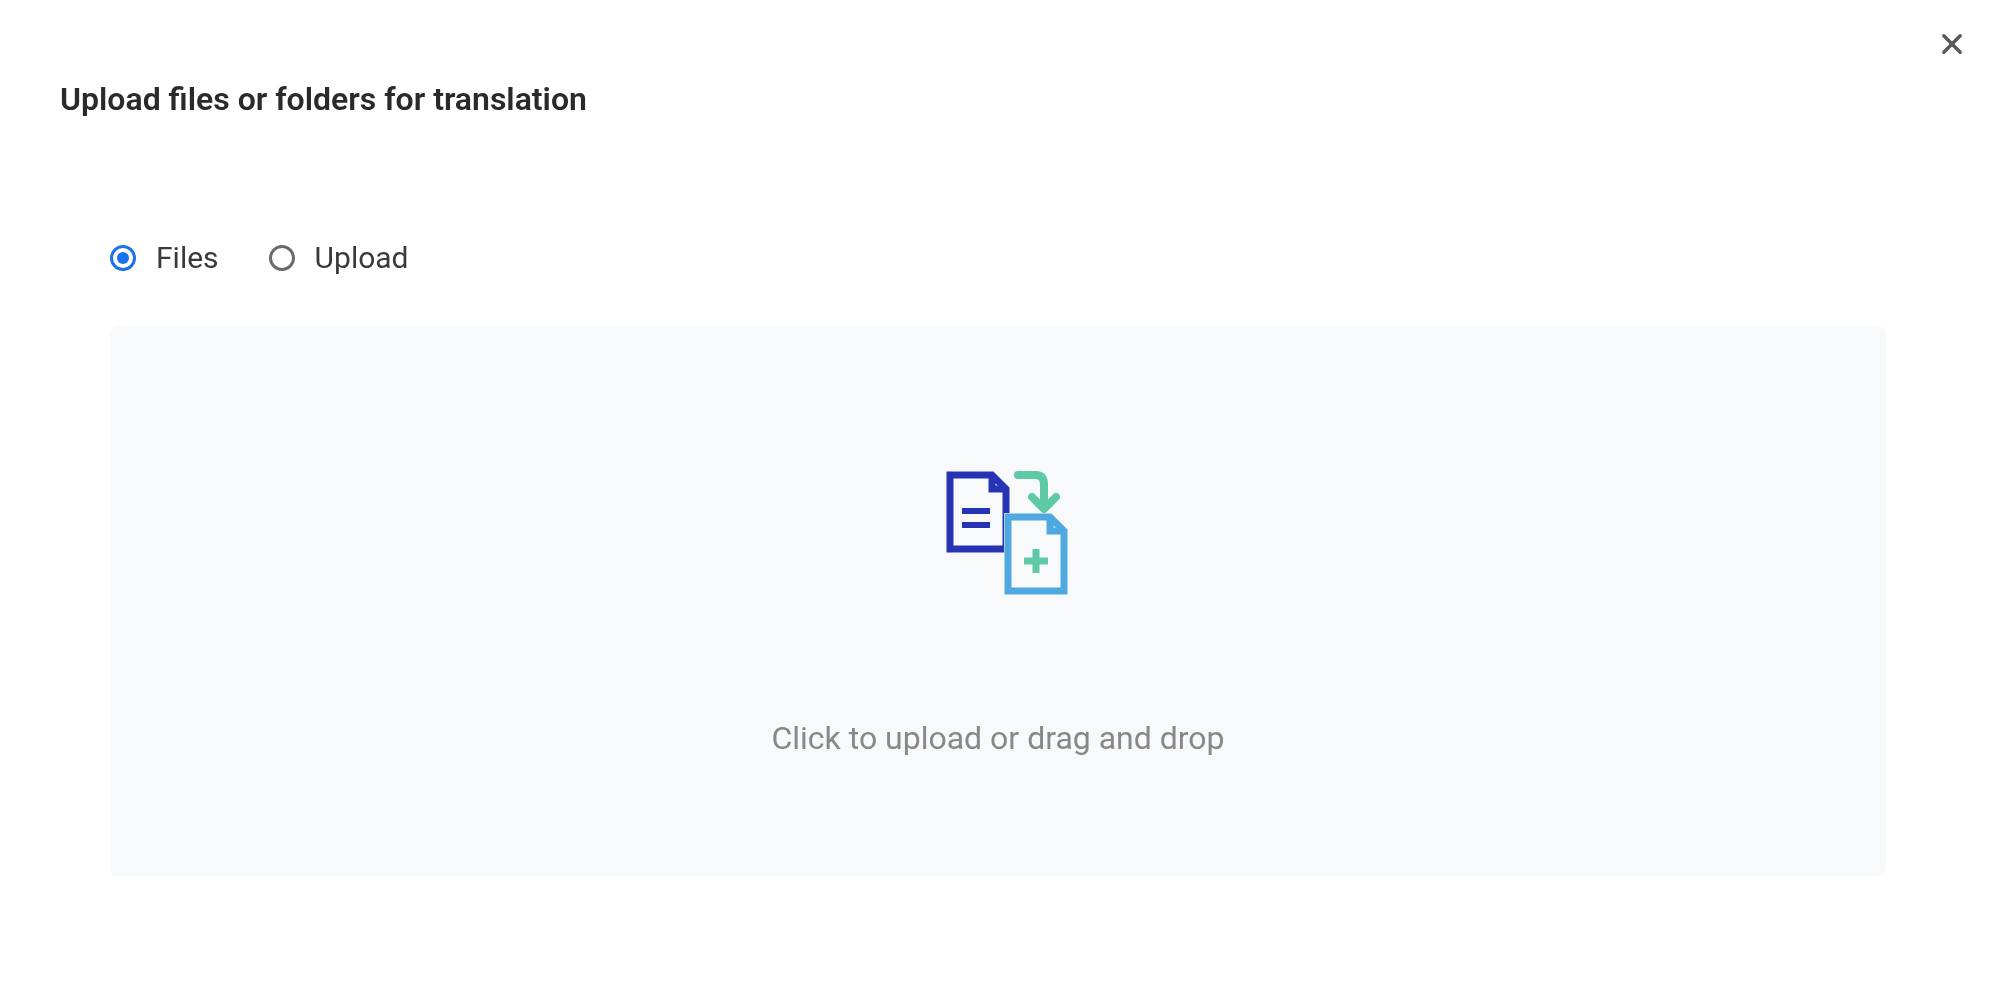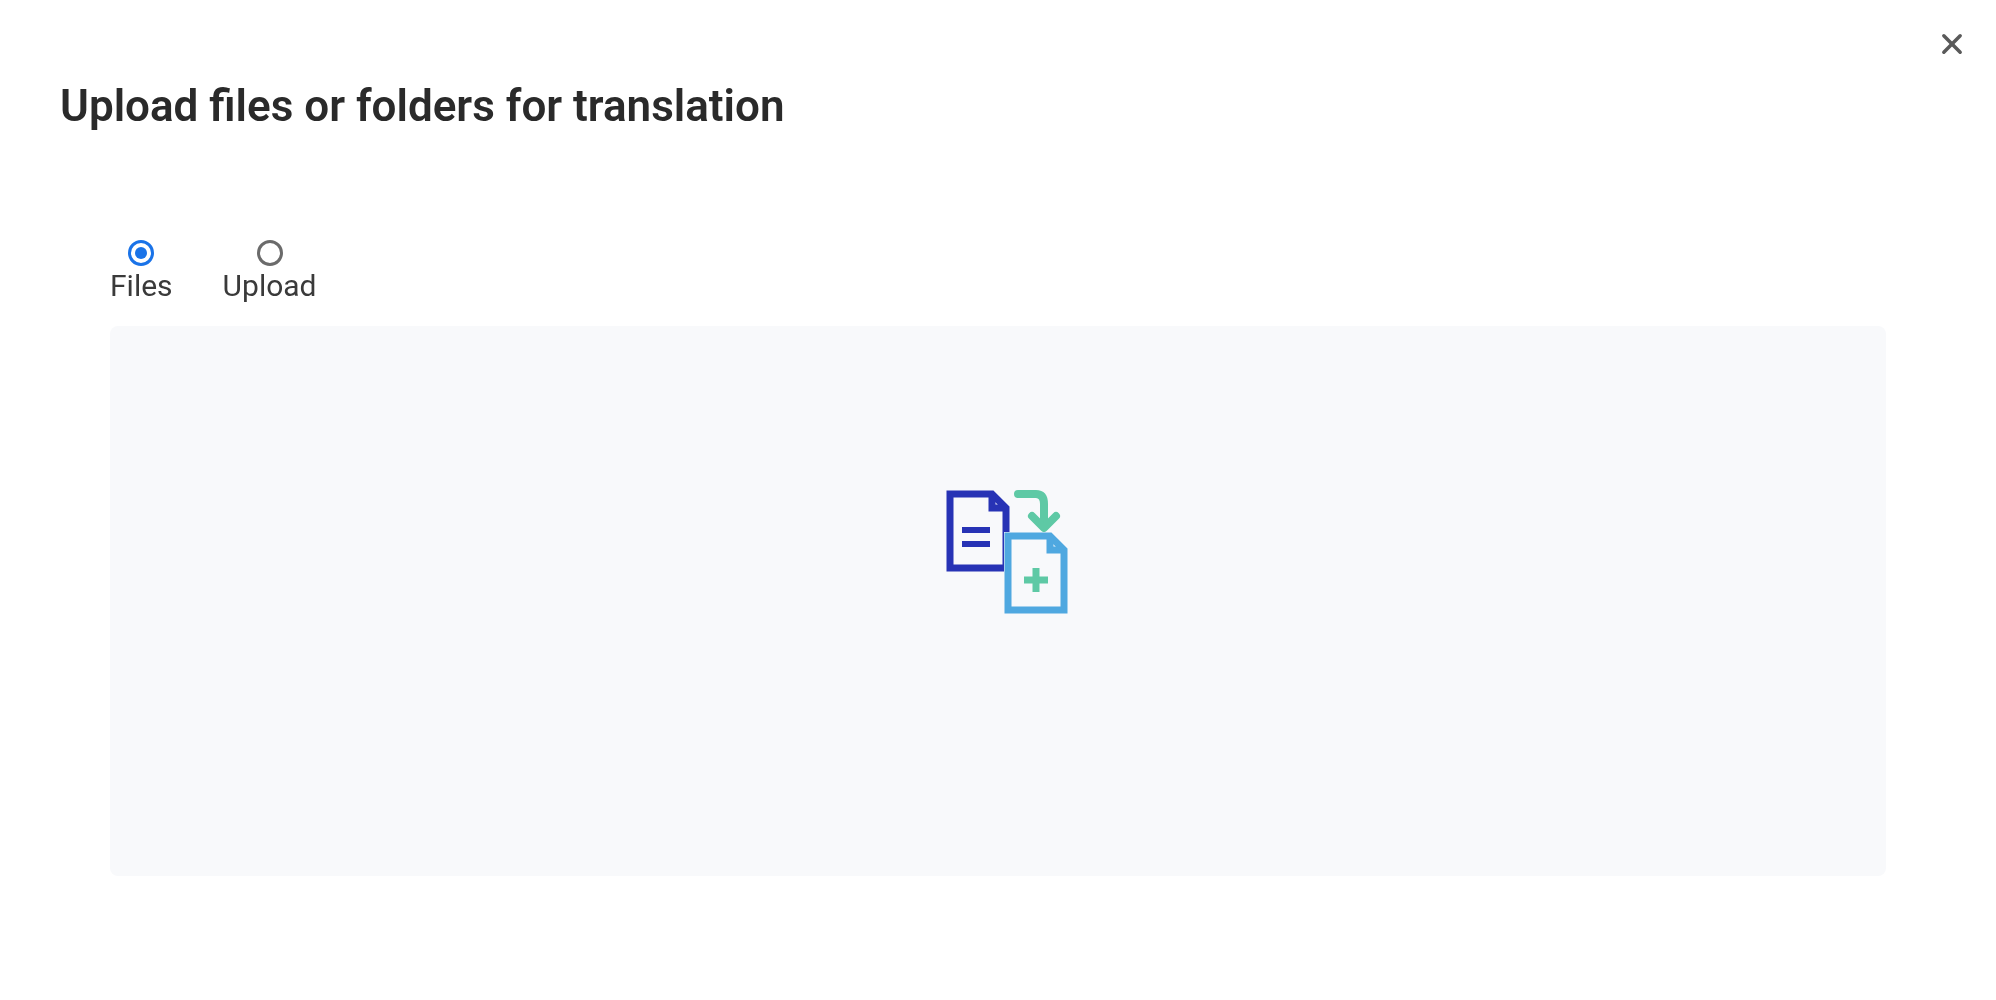--- a/index.html
+++ b/index.html
@@ -25,38 +25,37 @@
       justify-content: center;
     }
     .close-btn svg {
       width: 28px;
       height: 28px;
     }
     .title {
       position: absolute;
       top: 80px;
       left: 60px;
-      font-size: 44px;
+      font-size: 32px;
       font-weight: 600;
       color: #2a2a2a;
     }
     .radio-group {
       position: absolute;
       top: 240px;
       left: 110px;
       display: flex;
       gap: 50px;
       align-items: center;
     }
     .radio-option {
       display: flex;
       align-items: center;
-      gap: 2px;
+      gap: 20px;
       cursor: pointer;
-      flex-direction: column;
     }
     .radio-circle {
       width: 26px;
       height: 26px;
       border-radius: 50%;
       display: flex;
       align-items: center;
       justify-content: center;
     }
     .radio-circle.selected {
@@ -144,13 +143,14 @@
       <g transform="translate(90, 62)">
         <rect x="-4" y="-4" width="64" height="82" fill="#f8f9fb" stroke="none"></rect>
         <path d="M0 0 L42 0 L56 14 L56 74 L0 74 Z" fill="#f8f9fb" stroke="#4fa8e0" stroke-width="7"></path>
         <path d="M42 0 L42 14 L56 14" fill="none" stroke="#4fa8e0" stroke-width="7"></path>
 
         <line x1="28" y1="32" x2="28" y2="56" stroke="#5ec9a5" stroke-width="7"></line>
         <line x1="16" y1="44" x2="40" y2="44" stroke="#5ec9a5" stroke-width="7"></line>
       </g>
     </svg>
   </div>
+  <div class="dropzone-text">Click to upload or drag and drop</div>
 </div>
 
 </body></html>

